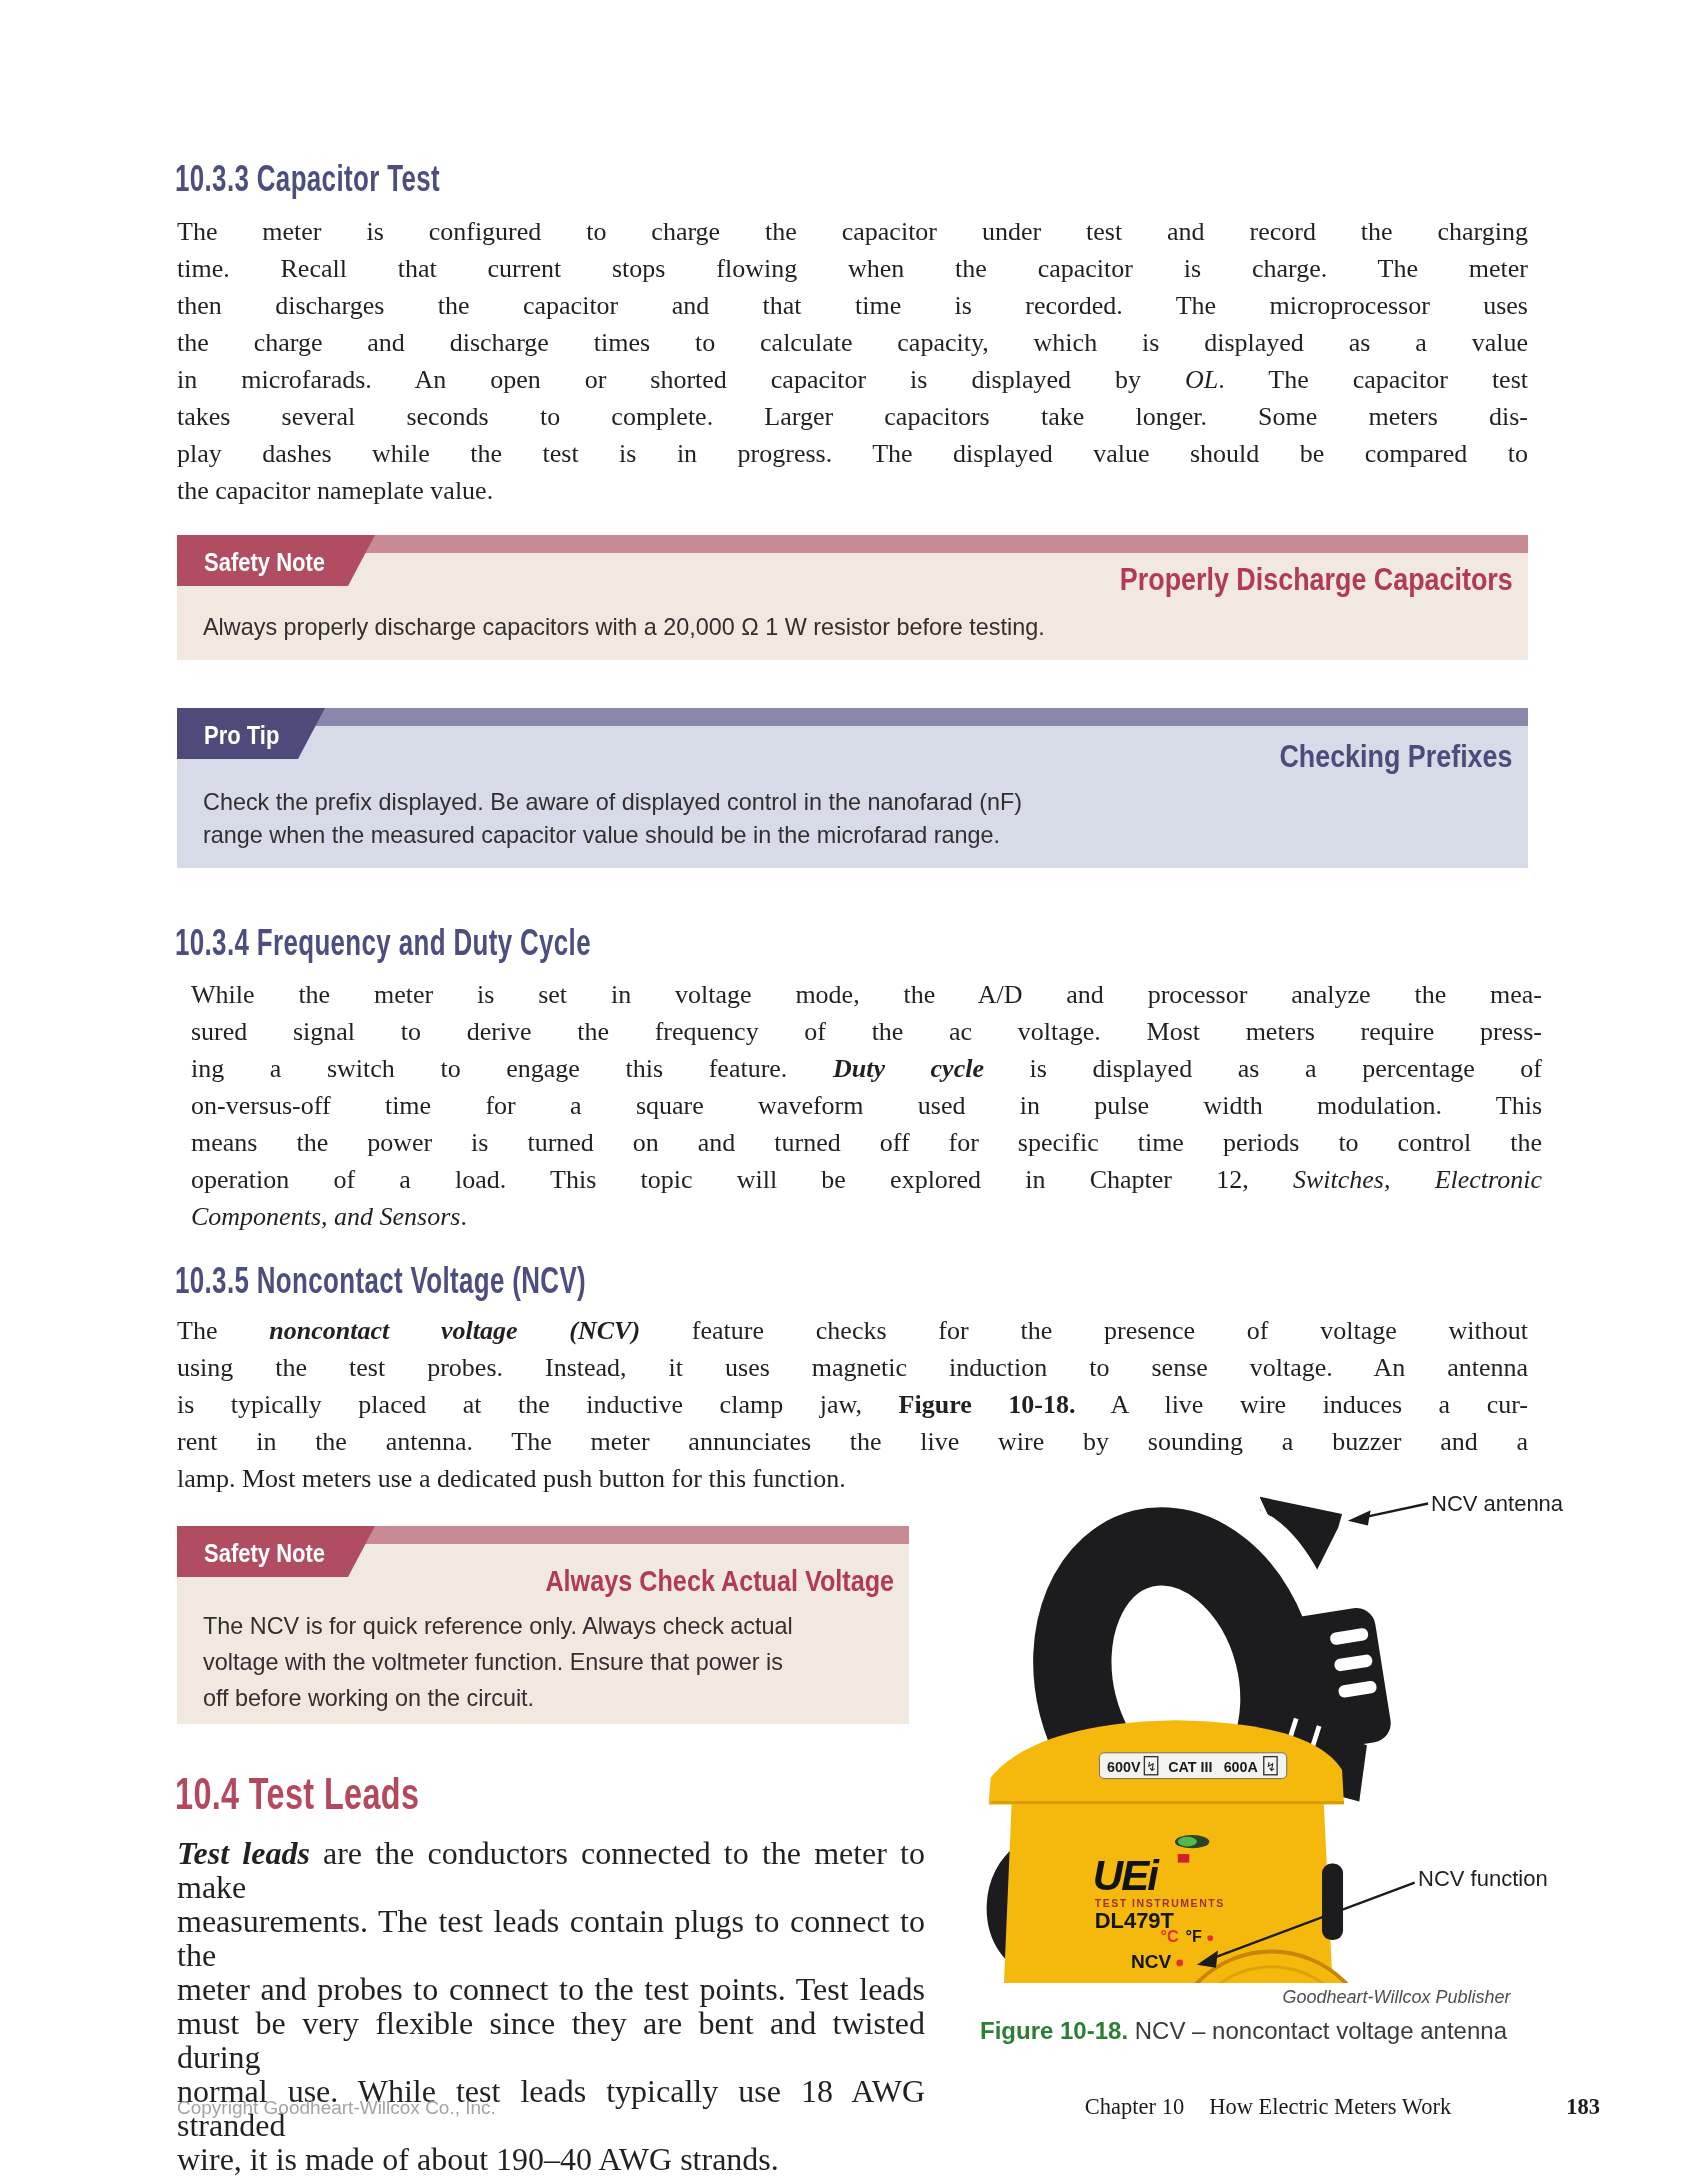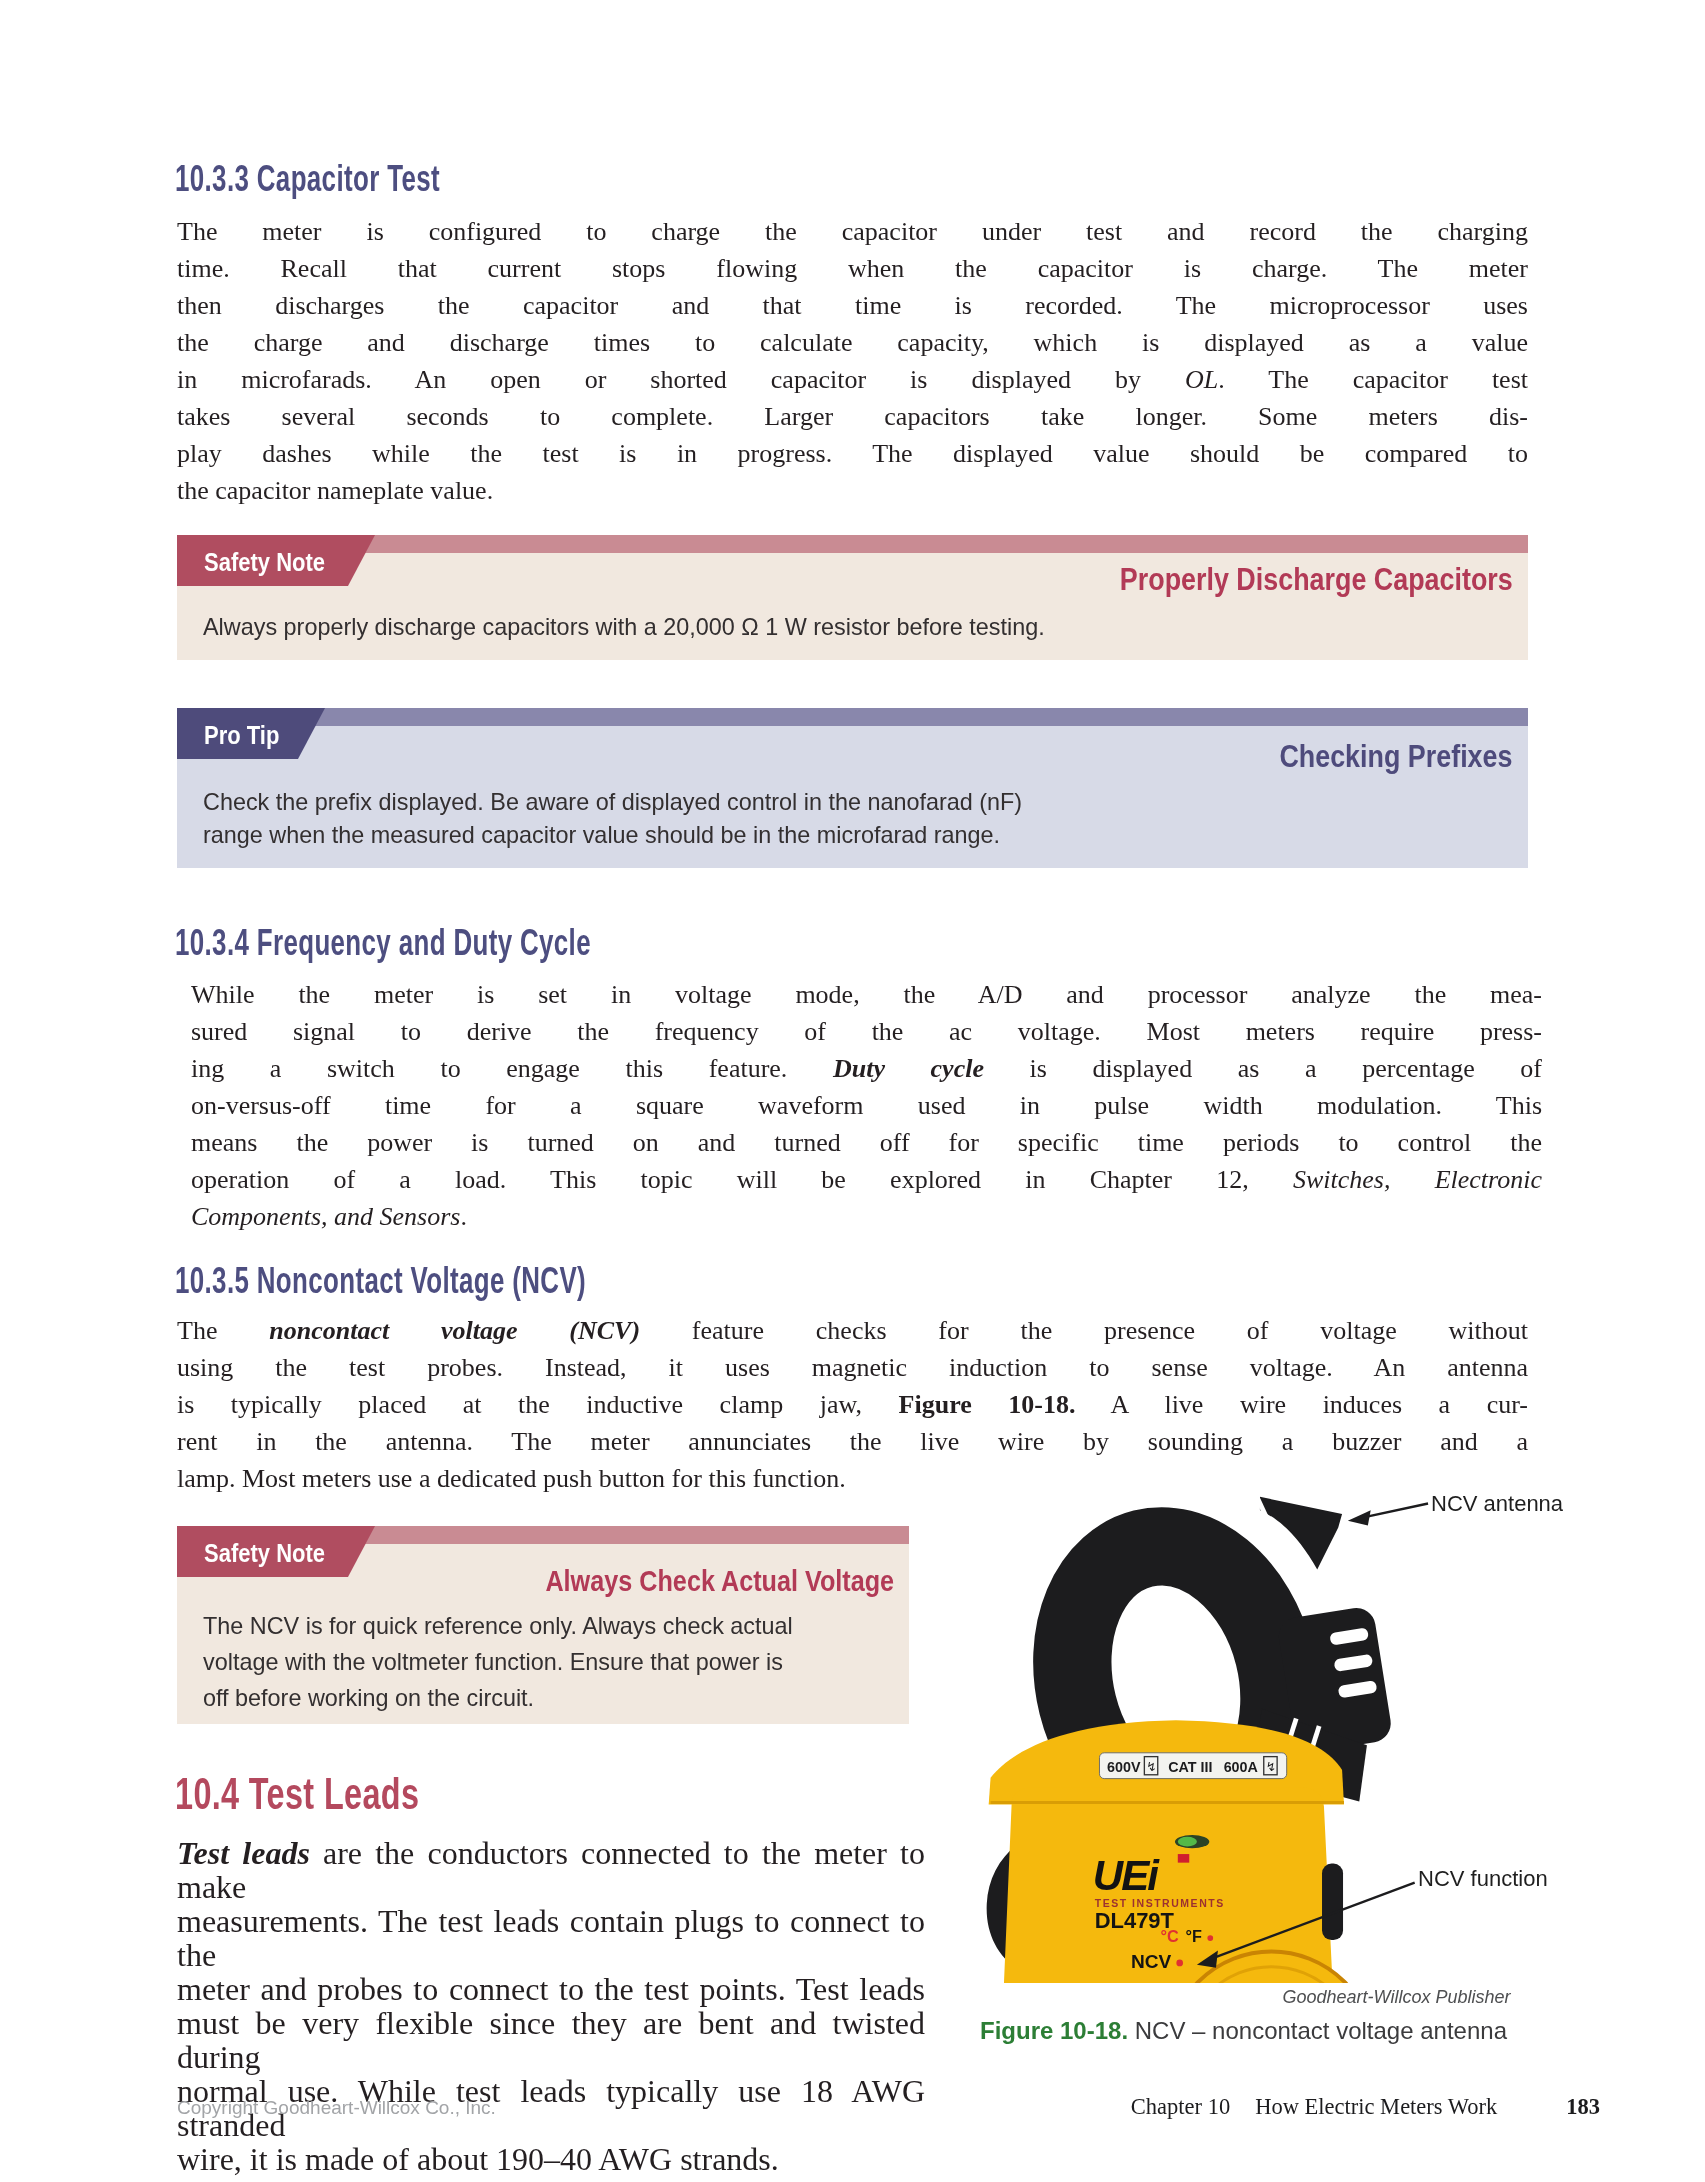--- a/index.html
+++ b/index.html
@@ -68,21 +68,21 @@
   .caption { position:absolute; left:980px; top:2017px; font-size:24px; white-space:nowrap; }
   .caption .cap-label { color:#2c7e35; font-weight:700; }
   .caption .cap-text { color:#3b3b3d; }
   
   .footer-left { position:absolute; left:177px; top:2097px; font-size:19px; color:#a2a4a7; }
   .footer-right {
     position:absolute; left:956px; width:644px; top:2094px; text-align:right;
     font-family:"Liberation Serif", serif; font-size:22.5px; color:#1c1c1e; white-space:nowrap;
   }
   .footer-right .fr-title { margin-left:25px; }
-  .footer-right .fr-page { margin-left:69px; font-weight:700; }
+  .footer-right .fr-page { margin-left:115px; font-weight:700; }
   
   #meter-svg { position:absolute; left:956px; top:1472px; }
 </style>
 </head>
 <body>
 
 <div id="page" data-name="textbook-page">
 
   <div class="sec-head" style="top:158px;" data-name="section-heading-10-3-3">10.3.3 Capacitor Test</div>
   <div class="para" style="left:177px; top:213px; width:1351px;" data-name="paragraph-capacitor-test">

